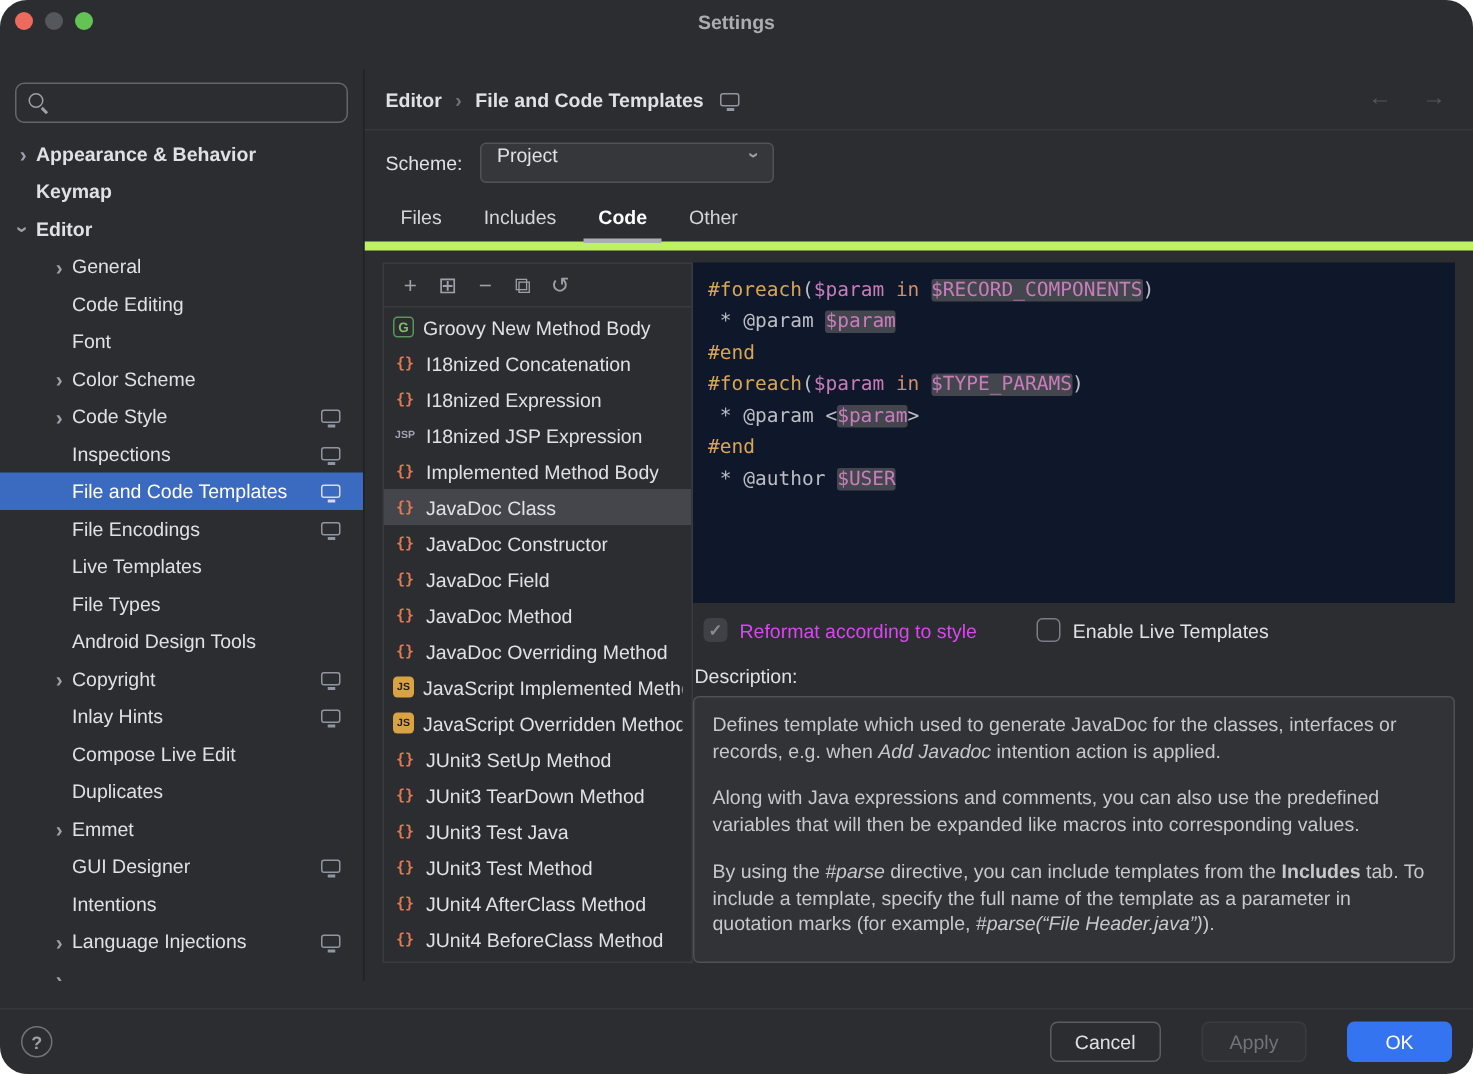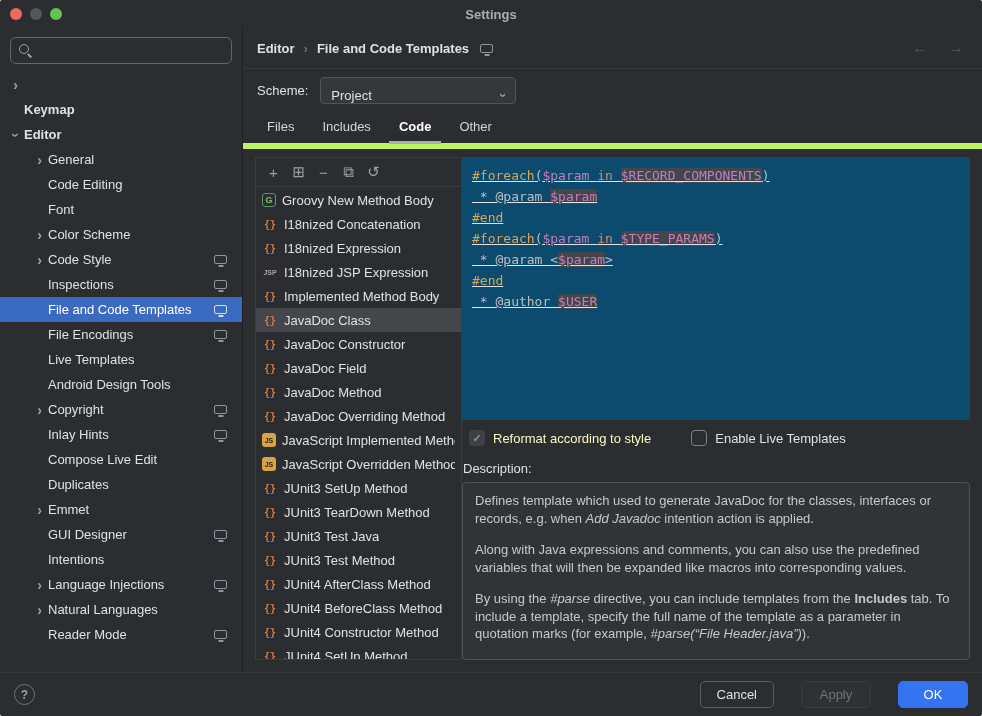--- a/index.html
+++ b/index.html
@@ -1,20 +1,20 @@
 <!DOCTYPE html>
 <html><head>
 <meta charset="utf-8">
 <style>
   * { margin:0; padding:0; box-sizing:border-box; }
   html,body { background:#ffffff; }
   body { font-family:"Liberation Sans", sans-serif; }
 
-  .window { position:relative; width:982px; height:716px; background:#2b2d30; border-radius:2px;
-            overflow:hidden; color:#dfe1e5; font-size:13px; display:flex; flex-direction:column; }
+  .window { position:relative; width:982px; height:716px; background:#2b2d30; border-radius:18px;
+            overflow:hidden; color:#dfe1e5; font-size:13px; display:flex; flex-direction:column;gap:18px; }
 
   
   .titlebar { height:28px; flex:none; display:flex; align-items:center; justify-content:center; position:relative; }
   .lights { position:absolute; left:10px; top:8px; display:flex; gap:8px; }
   .light { width:12px; height:12px; border-radius:50%; }
   .light.red { background:#ec6a5e; }
   .light.yellow { background:#54575c; }
   .light.green { background:#63c454; }
   .win-title { font-weight:700; color:#aaadb2; }
 
@@ -54,21 +54,21 @@
   .content { flex:1; display:flex; flex-direction:column; min-width:0; overflow:hidden; }
 
   .breadcrumb-row { height:41px; flex:none; display:flex; align-items:center; padding:0 14px; gap:9px;
                     border-bottom:1px solid #36383d; }
   .crumb { font-weight:700; }
   .crumb-sep { color:#6f737a; font-weight:700; }
   .nav-arrows { margin-left:auto; display:flex; gap:20px; color:#54575c; font-size:16px; padding-right:4px; }
 
   .scheme-row { height:42px; flex:none; display:flex; align-items:center; padding:0 14px; gap:12px; }
   .select { width:196px; height:27px; background:#35373b; border:1px solid #50535a; border-radius:4px;
-            display:flex; align-items:flex-end; padding:0 10px; cursor:default; }
+            display:flex; align-items:flex-start; padding:0 10px; cursor:default; }
   .sel-value { flex:1; }
   .rot90 { display:inline-block; transform:rotate(90deg); color:#9da0a8; font-weight:700; }
 
   .tabs { flex:none; display:flex; gap:8px; padding:0 14px; border-bottom:6px solid #bef264; }
   .tab { padding:8px 10px 7px; border-bottom:3px solid transparent; margin-bottom:-1px; color:#d3d5da; cursor:default; }
   .tab.active { color:#ffffff; font-weight:700; border-bottom-color:#aaadb3; }
 
   .workspace { flex:1; display:flex; min-height:0; padding:8px 12px 12px; }
 
   .tpl-panel { width:207px; flex:none; border:1px solid #393b40; background:#2b2d30;
@@ -80,35 +80,35 @@
   .tpl-row { height:24px; display:flex; align-items:center; gap:6px; padding:0 6px; white-space:nowrap; cursor:default; }
   .tpl-row.selected { background:#44464b; }
   .tpl-icon { width:16px; height:16px; flex:none; display:flex; align-items:center; justify-content:center; font-weight:700; }
   .tpl-icon.template { color:#e07a52; font-size:10px; font-family:"DejaVu Sans Mono", monospace; }
   .tpl-icon.groovy { color:#7cbd6b; border:1px solid #57965c; border-radius:3px; width:14px; height:14px; font-size:9px; }
   .tpl-icon.js { background:#d9a343; color:#1e1f22; border-radius:3px; width:14px; height:14px; font-size:7px; }
   .tpl-icon.jsp { color:#a5a0b8; font-size:7px; }
   .tpl-label { overflow:hidden; }
 
   .right-col { flex:1; min-width:0; display:flex; flex-direction:column; }
-  .editor { flex:1; min-height:0; background:#0c4a6e; padding:8px 10px; overflow:hidden;
-            font-family:"DejaVu Sans Mono", monospace; font-size:13px; line-height:21px;text-decoration:underline; }
+  .editor { flex:1; min-height:0; background:#0f172a; padding:8px 10px; overflow:hidden;
+            font-family:"DejaVu Sans Mono", monospace; font-size:13px; line-height:21px; }
   .code-line { white-space:pre; }
   .tok-dir { color:#d8a657; }
   .tok-kw { color:#cf8e6d; }
   .tok-var { color:#c77dbb; }
   .tok-varbox { color:#c77dbb; background:#44464e; border-radius:2px; }
   .tok-pl { color:#bcbec4; }
 
   .check-row { height:36px; flex:none; display:flex; align-items:center; gap:40px; padding:0 7px; }
   .checkbox { display:flex; align-items:center; gap:8px; cursor:default; }
   .box { width:16px; height:16px; border-radius:4px; flex:none; display:flex; align-items:center;
          justify-content:center; font-size:11px; font-weight:700; }
   .checkbox.disabled .box { background:#3f4146; color:#8a8d93; }
-  .checkbox.disabled .cb-label { color:#fef9c3; }
+  .checkbox.disabled .cb-label { color:#d946ef; }
   .checkbox.unchecked .box { border:1px solid #7a7e86; background:transparent; color:transparent; }
 
   .desc-label { flex:none; padding:5px 1px 6px; }
   .desc-box { flex:none; height:178px; border:1px solid #4e5157; border-radius:4px; background:#313337;
               padding:9px 12px; overflow:hidden; color:#c6c8cd; line-height:17.5px; }
   .desc-box p { margin:0 0 14px; }
   .seg-i { font-style:italic; }
   .seg-b { font-weight:700; }
 
   
@@ -140,20 +140,21 @@
   <div class="main">
 
     <div class="sidebar">
       <div class="searchbox">
         <span class="search-glyph"></span>
         <input class="search-input" style="">
       </div>
       <div class="tree">
           <div class="tree-row lvl0 bold">
             <span class="chevron">›</span>
+            <span class="tree-label">Appearance &amp; Behavior</span>
           </div>
           <div class="tree-row lvl0 bold">
             <span class="chevron"></span>
             <span class="tree-label">Keymap</span>
           </div>
           <div class="tree-row lvl0 bold">
             <span class="chevron expanded">›</span>
             <span class="tree-label">Editor</span>
           </div>
           <div class="tree-row lvl1">
@@ -191,20 +192,24 @@
             <span class="chevron"></span>
             <span class="tree-label">File Encodings</span>
             <span class="monitor-icon"></span>
           </div>
           <div class="tree-row lvl1">
             <span class="chevron"></span>
             <span class="tree-label">Live Templates</span>
           </div>
           <div class="tree-row lvl1">
             <span class="chevron"></span>
+            <span class="tree-label">File Types</span>
+          </div>
+          <div class="tree-row lvl1">
+            <span class="chevron"></span>
             <span class="tree-label">Android Design Tools</span>
           </div>
           <div class="tree-row lvl1">
             <span class="chevron">›</span>
             <span class="tree-label">Copyright</span>
             <span class="monitor-icon"></span>
           </div>
           <div class="tree-row lvl1">
             <span class="chevron"></span>
             <span class="tree-label">Inlay Hints</span>
@@ -231,21 +236,20 @@
             <span class="chevron"></span>
             <span class="tree-label">Intentions</span>
           </div>
           <div class="tree-row lvl1">
             <span class="chevron">›</span>
             <span class="tree-label">Language Injections</span>
             <span class="monitor-icon"></span>
           </div>
           <div class="tree-row lvl1">
             <span class="chevron">›</span>
-            <span class="tree-label">Natural Languages</span>
           </div>
           <div class="tree-row lvl1">
             <span class="chevron"></span>
             <span class="tree-label">Reader Mode</span>
             <span class="monitor-icon"></span>
           </div>
         </div>
     </div>
 
     <div class="content">

